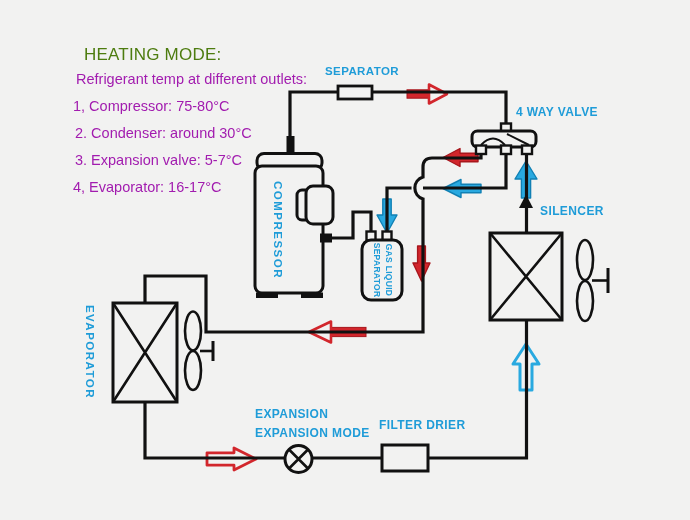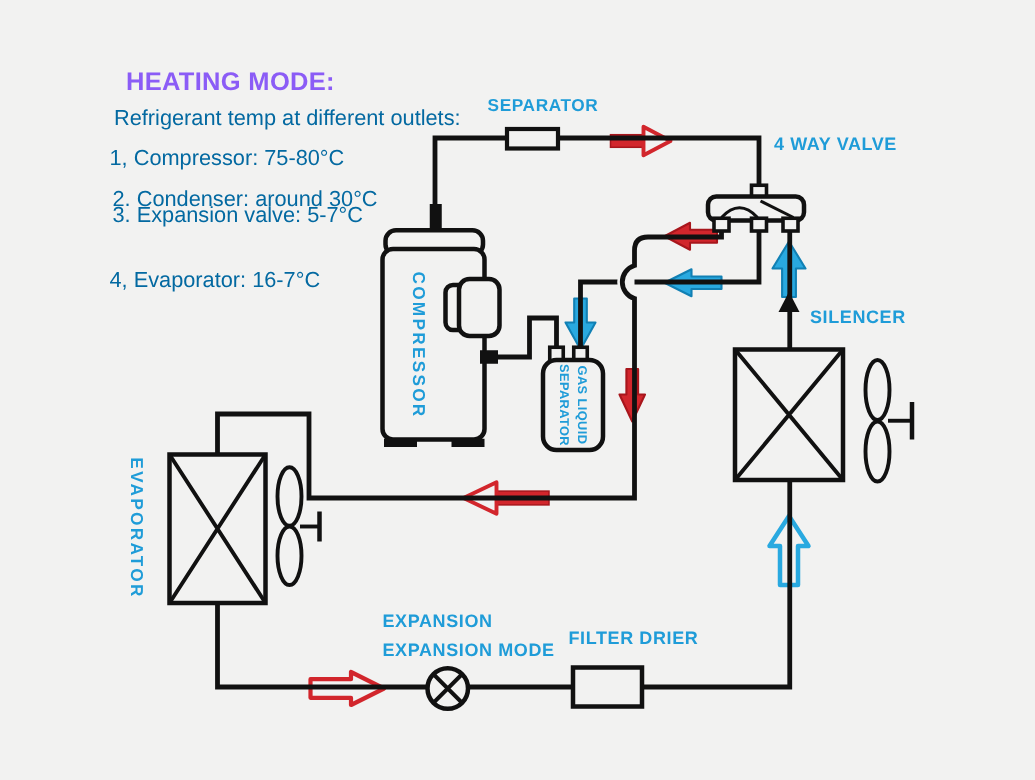--- a/index.html
+++ b/index.html
@@ -2,30 +2,30 @@
 <html><head>
 <meta charset="utf-8">
 <style>
   html,body{margin:0;padding:0;background:#e8e8e8;}
   .stage{
     position:relative;width:690px;height:520px;background:#f2f2f1;
     font-family:"Liberation Sans", sans-serif;overflow:hidden;
   }
   .stage svg{position:absolute;left:0;top:0;}
   .lbl{position:absolute;white-space:nowrap;}
-  .title{left:84px;top:45px;font-size:17px;font-weight:bold;color:#8b5cf6;letter-spacing:.2px;}
-  .note{color:#0369a1;font-size:14.5px;}
+  .title{left:84px;top:45px;font-size:17px;font-weight:normal;color:#4d7c0f;letter-spacing:.2px;}
+  .note{color:#a21caf;font-size:14.5px;}
   .note-intro{left:76px;top:71px;}
   .note-1{left:73px;top:98px;}
   .note-2{left:75px;top:125px;}
-  .note-3{left:75px;top:136px;text-align:right;}
+  .note-3{left:75px;top:152px;text-align:right;}
   .note-4{left:73px;top:179px;}
   .blue{color:#1f9cd8;font-weight:bold;letter-spacing:.4px;}
   .lbl-silencer{left:312px;top:65px;width:100px;text-align:center;font-size:11.5px;}
-  .lbl-4way{left:516px;top:89px;font-size:12px;}
+  .lbl-4way{left:516px;top:105px;font-size:12px;}
   .lbl-condenser{left:540px;top:204px;font-size:12px;}
   .lbl-filter{left:379px;top:418px;font-size:12px;}
   .lbl-eev1{left:255px;top:407px;font-size:12px;}
   .lbl-eev2{left:255px;top:426px;font-size:12px;}
   .vtext{position:absolute;transform:translate(-50%,-50%) rotate(90deg);transform-origin:center;}
   .lbl-compressor{left:278px;top:230px;font-size:11.5px;letter-spacing:1.5px;}
   .lbl-evaporator{left:90px;top:352px;font-size:11.5px;letter-spacing:1.5px;}
   .lbl-gls{left:382px;top:270px;font-size:8.5px;letter-spacing:.3px;line-height:11.5px;text-align:center;}
 </style>
 </head>
@@ -145,21 +145,21 @@
     </g>
 
     <rect x="382" y="445" width="46" height="26" fill="#f2f2f1" stroke="#111111" stroke-width="3"></rect>
   </svg>
 
   <div class="lbl title">HEATING MODE:</div>
   <div class="lbl note note-intro">Refrigerant temp at different outlets:</div>
   <div class="lbl note note-1">1, Compressor: 75-80°C</div>
   <div class="lbl note note-2">2. Condenser: around 30°C</div>
   <div class="lbl note note-3">3. Expansion valve: 5-7°C</div>
-  <div class="lbl note note-4">4, Evaporator: 16-7°C</div>
+  <div class="lbl note note-4">4, Evaporator: 16-17°C</div>
 
   <div class="lbl blue lbl-silencer">SEPARATOR</div>
   <div class="lbl blue lbl-4way">4 WAY VALVE</div>
   <div class="lbl blue lbl-condenser">SILENCER</div>
   <div class="lbl blue lbl-filter">FILTER DRIER</div>
   <div class="lbl blue lbl-eev1">EXPANSION</div>
   <div class="lbl blue lbl-eev2">EXPANSION MODE</div>
 
   <div class="lbl blue vtext lbl-compressor">COMPRESSOR</div>
   <div class="lbl blue vtext lbl-evaporator">EVAPORATOR</div>

